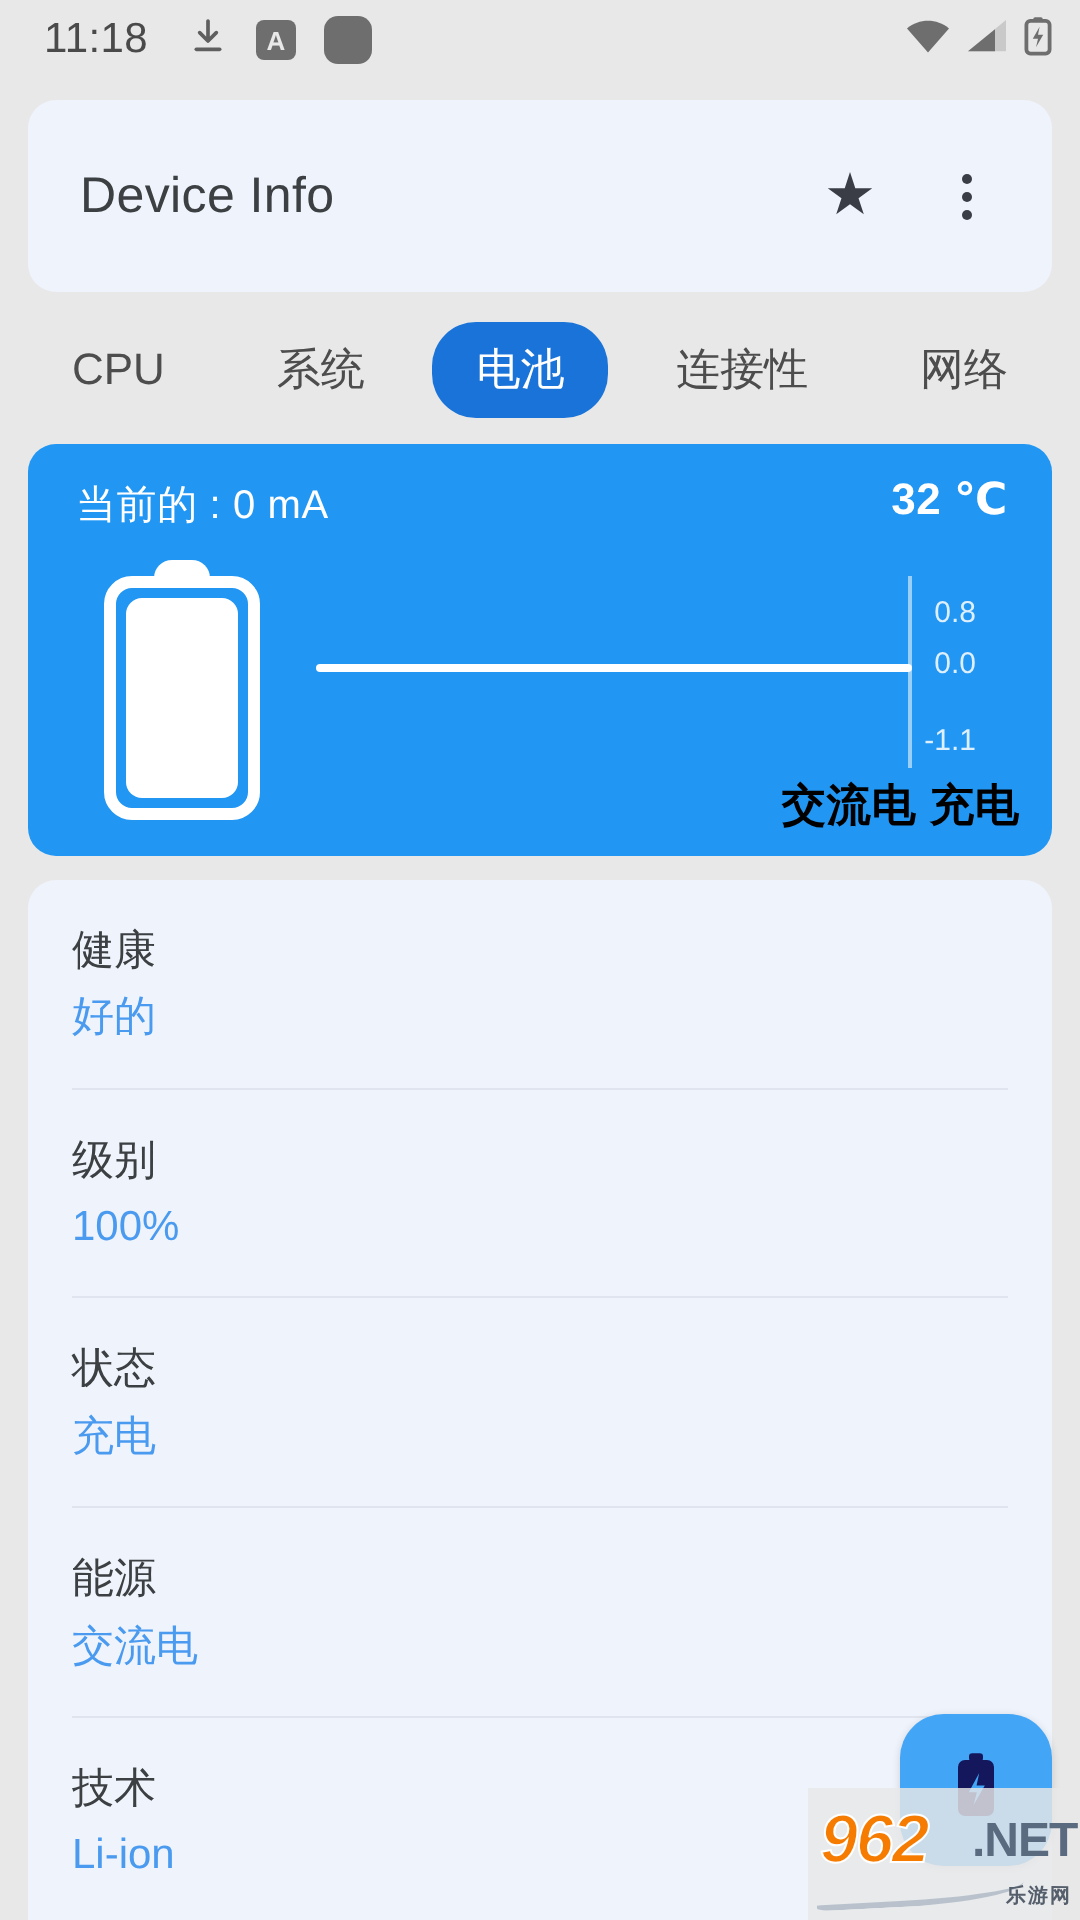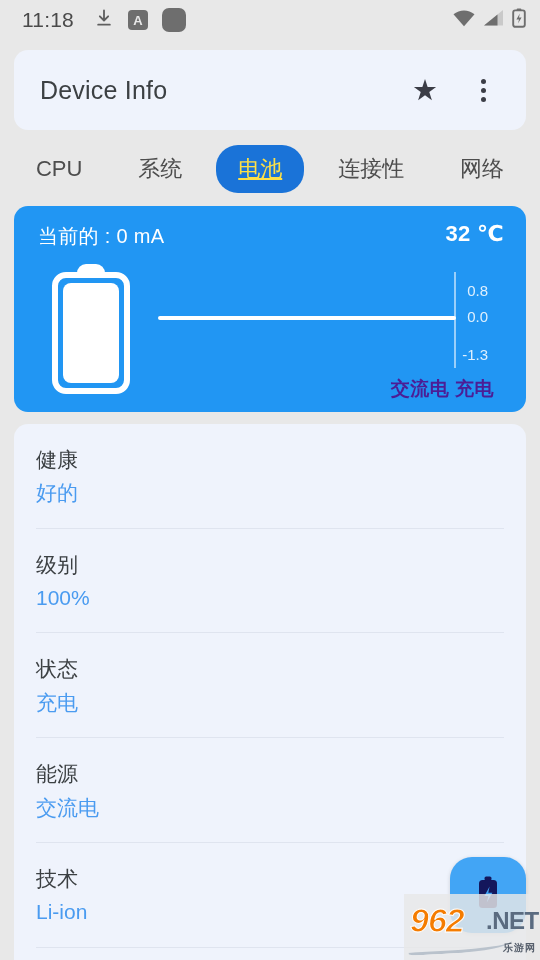--- a/index.html
+++ b/index.html
@@ -23,21 +23,21 @@
 
   .icon-box-a {
     width:20px; height:20px; border-radius:4px; background:#6e6e6e;
     color:#e8e8e8; font-size:13px; font-weight:700;
     display:flex; align-items:center; justify-content:center; line-height:1;
   }
   .icon-rounded-sq { width:24px; height:24px; border-radius:7px; background:#6e6e6e; }
 
   
   .appbar {
-    margin:10px 14px 0 14px; height:80px;
+    margin:10px 14px 0 14px; height:96px;
     background:#eff3fc; border-radius:14px;
     display:flex; align-items:center; padding:0 20px 0 26px;
   }
   .appbar-title {
     font-size:25px; color:#3c4043; font-weight:400; letter-spacing:.2px;
   }
   .appbar-actions { margin-left:auto; display:flex; align-items:center; gap:12px; }
   .ab-btn {
     width:46px; height:46px; border-radius:23px;
     display:flex; align-items:center; justify-content:center;
@@ -50,39 +50,39 @@
   
   .tabs {
     margin-top:8px; height:62px; display:flex; align-items:center;
     justify-content:space-around; padding:0 8px;
   }
   .tab {
     font-size:22px; color:#4d4d4d; padding:9px 22px; border-radius:22px;
     white-space:nowrap; cursor:pointer; background:transparent; border:none;
     font-family:inherit;
   }
-  .tab.selected { background:#1a73d8; color:#fde047;text-decoration:underline; }
+  .tab.selected { background:#1a73d8; color:#ffffff; }
 
   
   .blue-card {
     margin:6px 14px 0 14px; height:206px;
     background:#2196f3; border-radius:14px;
     position:relative; overflow:hidden;
   }
   .bc-current {
     position:absolute; left:24px; top:17px;
     font-size:20px; color:#ffffff; font-weight:500; letter-spacing:.3px;
   }
   .bc-temp {
     position:absolute; right:22px; top:15px;
     font-size:22px; color:#ffffff; font-weight:700; letter-spacing:.3px;
   }
   .bc-charge-label {
-    position:absolute; right:32px; bottom:10px;
-    font-size:19px; color:#4c1d95; font-weight:700; letter-spacing:.5px;
+    position:absolute; right:16px; bottom:10px;
+    font-size:22px; color:#000000; font-weight:700; letter-spacing:.5px;
   }
   .bat-outline {
     position:absolute; left:38px; top:58px; width:78px; height:130px;
   }
   .bat-nub {
     position:absolute; left:50%; transform:translateX(-50%); top:0;
     width:28px; height:13px; background:#ffffff;
     border-radius:9px 9px 0 0;
   }
   .bat-body {
@@ -236,21 +236,21 @@
       <div class="bat-body">
         <div class="bat-fill"></div>
       </div>
     </div>
 
     <div class="chart">
       <div class="chart-line"></div>
       <div class="chart-axis"></div>
       <span class="tick tick-hi">0.8</span>
       <span class="tick tick-mid">0.0</span>
-      <span class="tick tick-lo">-1.3</span>
+      <span class="tick tick-lo">-1.1</span>
     </div>
 
     <span class="bc-charge-label">交流电 充电</span>
   </div>
 
   <div class="list-card">
     <div class="row">
       <div class="row-label">健康</div>
       <div class="row-value">好的</div>
     </div>

